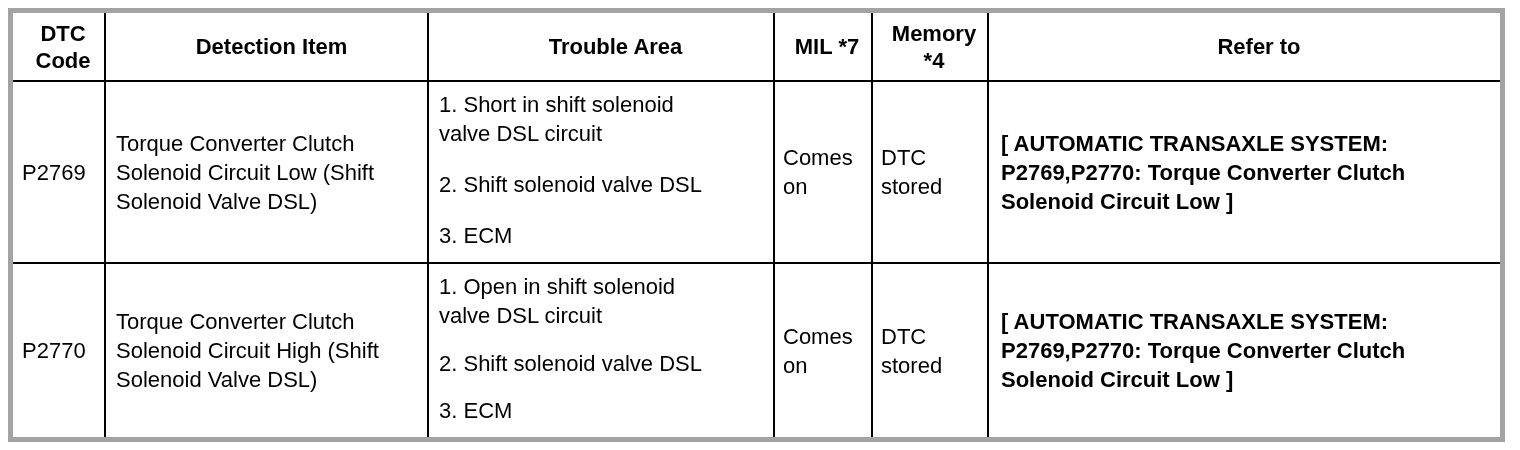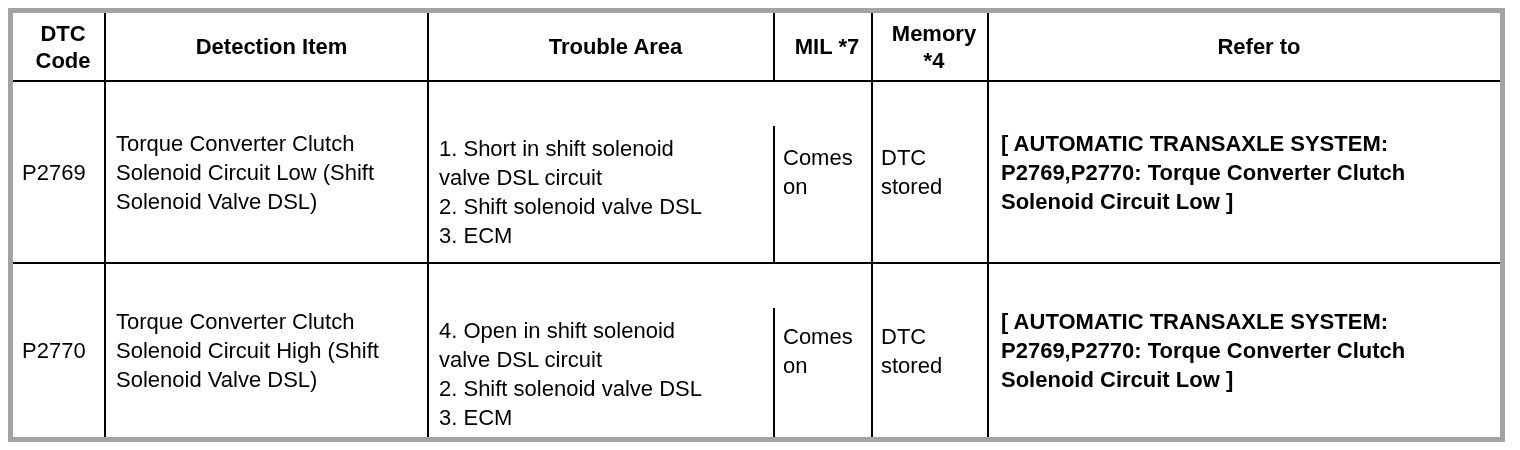--- a/index.html
+++ b/index.html
@@ -49,21 +49,20 @@
   .last-col { border-right: none; }
   .last-row { border-bottom: none; }
   .c-code    { padding-left: 9px; }
   .c-det     { padding-left: 10px; padding-right: 0; }
   .c-trouble {
     flex-direction: column;
     align-items: stretch;
     justify-content: space-between;
     padding: 8px 6px 12px 10px;
     text-align: left;
-    margin-top: 44px;
   }
   .trouble-item { white-space: pre-line; }
   .c-mil, .c-mem { padding-left: 8px; }
   .c-refer {
     padding-left: 12px;
     padding-right: 20px;
     font-weight: bold;
   }
 </style>
 </head>
@@ -102,21 +101,21 @@
 P2769,P2770: Torque Converter Clutch
 Solenoid Circuit Low ]</div>
     </div>
 
     <div class="grid-row">
       <div class="cell c-code last-row">P2770</div>
       <div class="cell c-det last-row">Torque Converter Clutch
 Solenoid Circuit High (Shift
 Solenoid Valve DSL)</div>
       <div class="cell c-trouble last-row">
-        <div class="trouble-item">4. Open in shift solenoid
+        <div class="trouble-item">1. Open in shift solenoid
 valve DSL circuit</div>
         <div class="trouble-item">2. Shift solenoid valve DSL</div>
         <div class="trouble-item">3. ECM</div>
       </div>
       <div class="cell c-mil last-row">Comes
 on</div>
       <div class="cell c-mem last-row">DTC
 stored</div>
       <div class="cell c-refer last-col last-row">[ AUTOMATIC TRANSAXLE SYSTEM:
 P2769,P2770: Torque Converter Clutch

